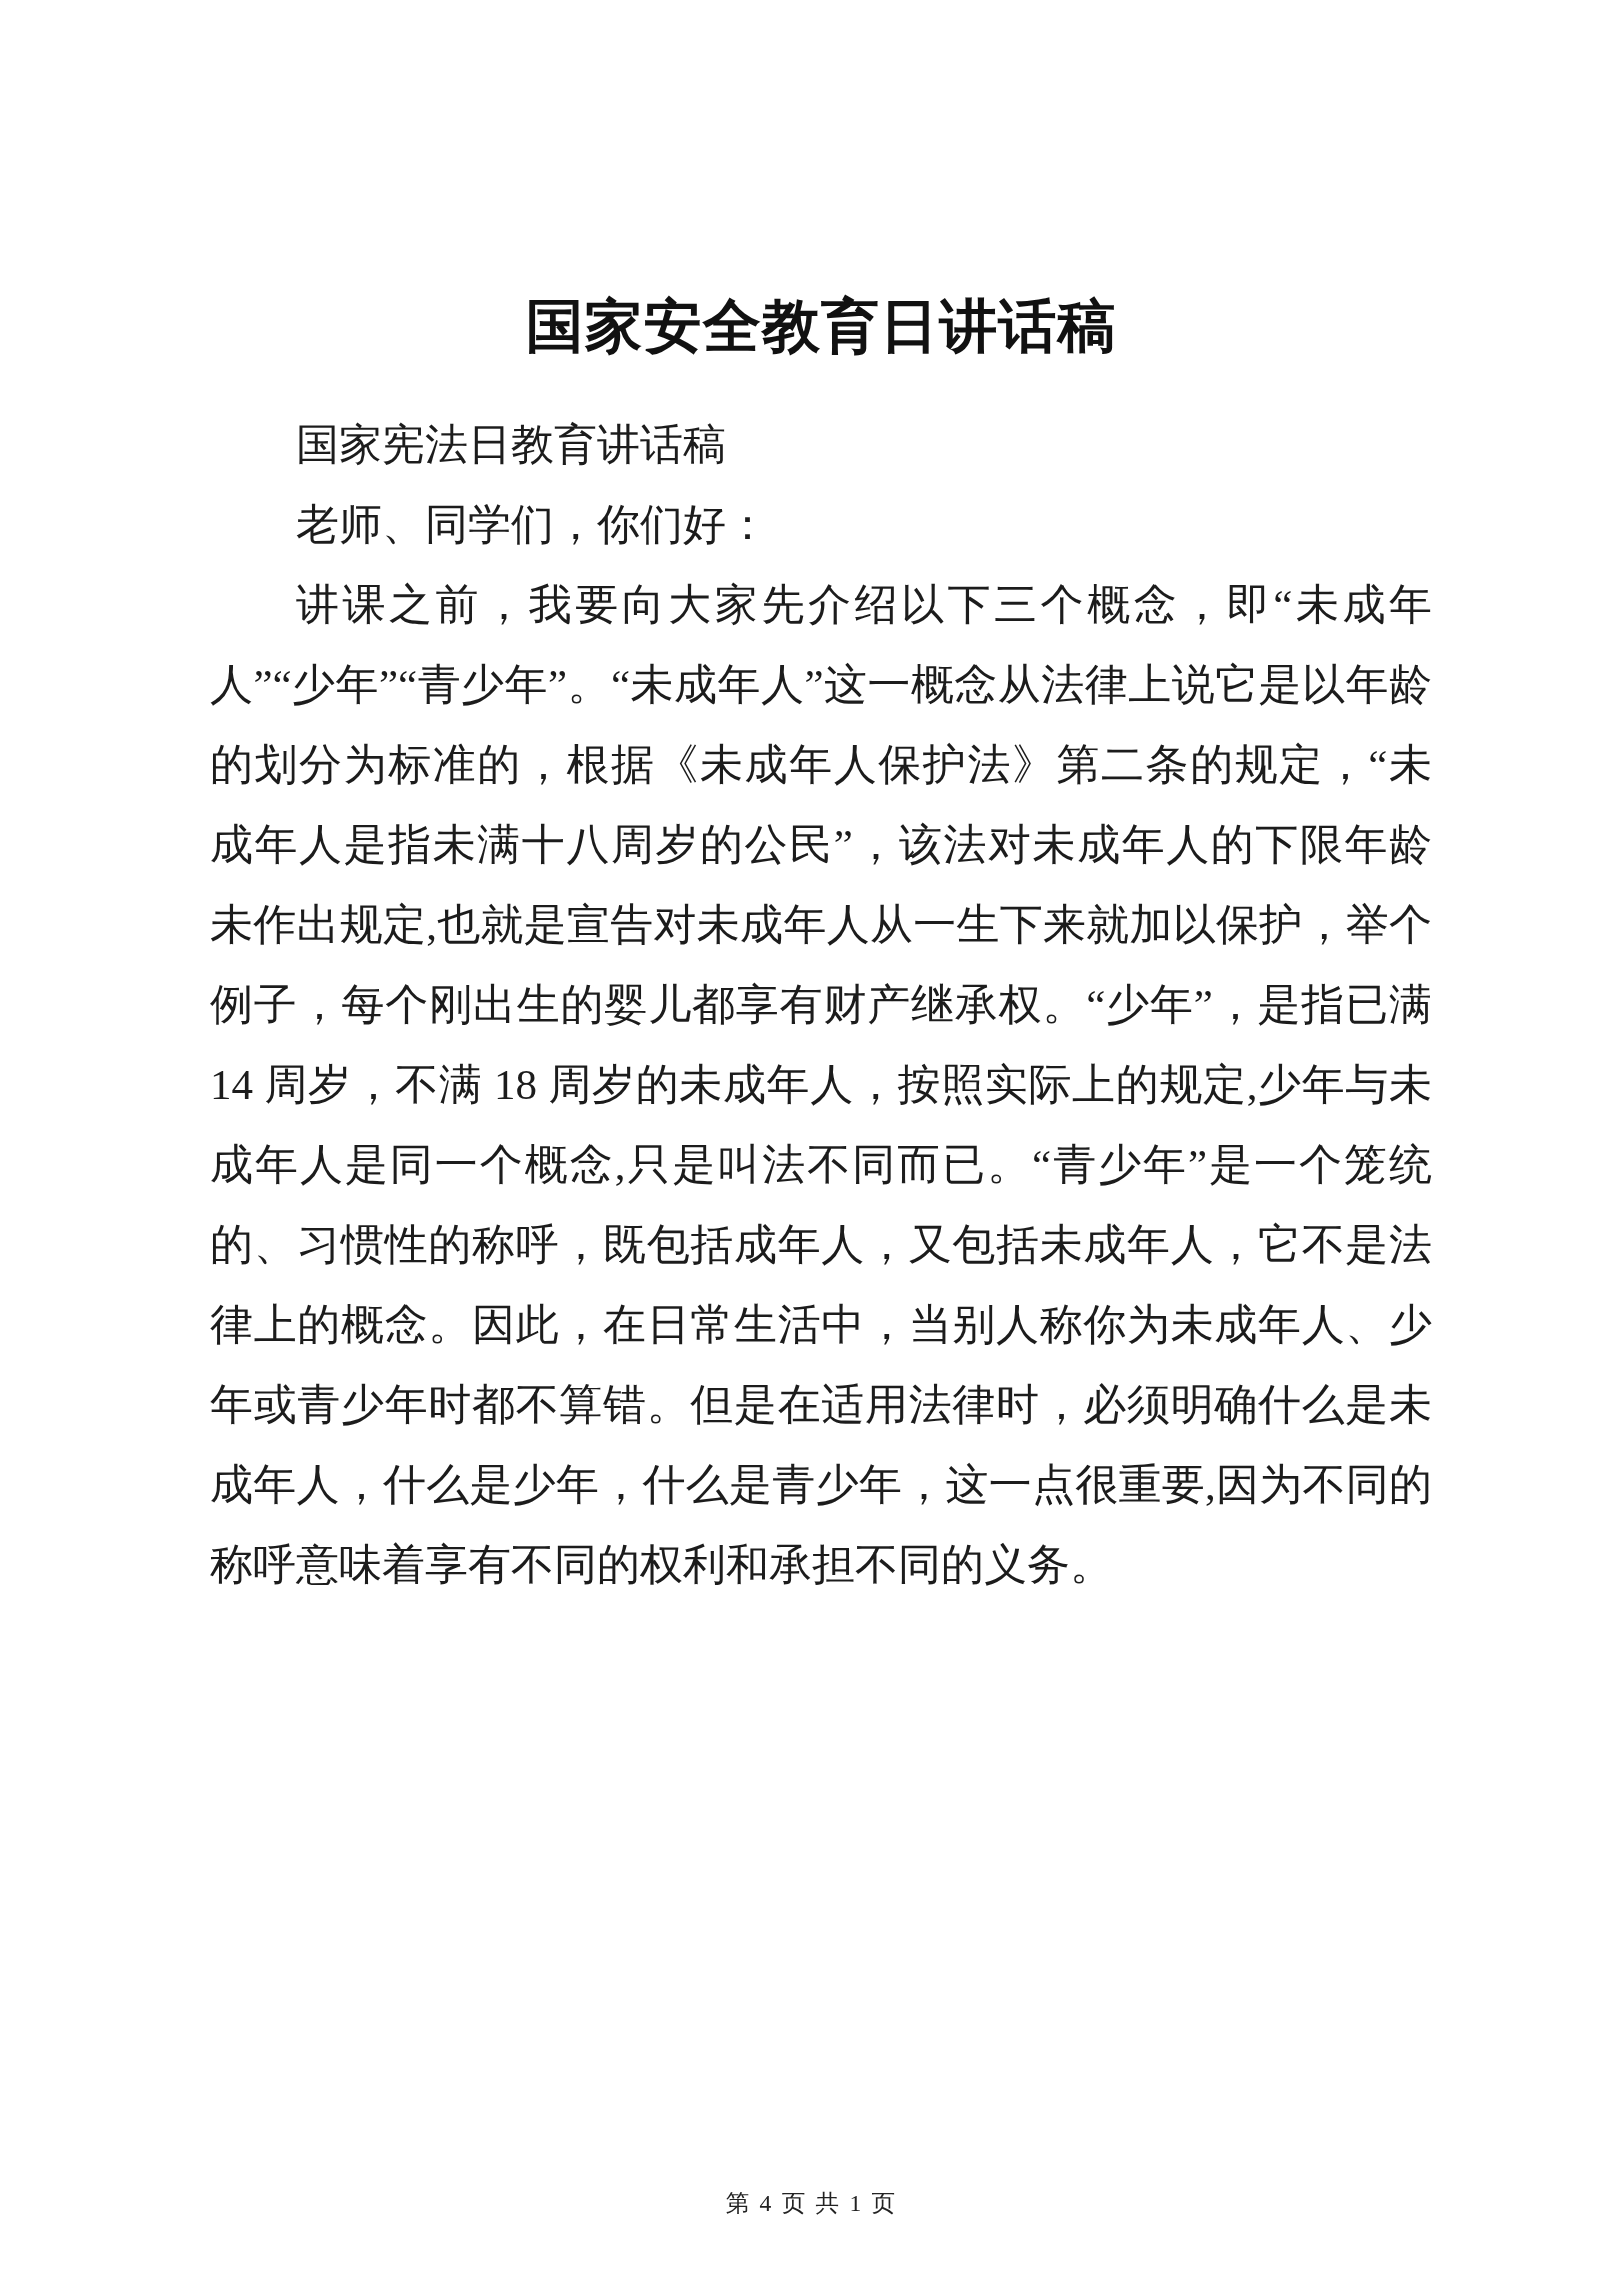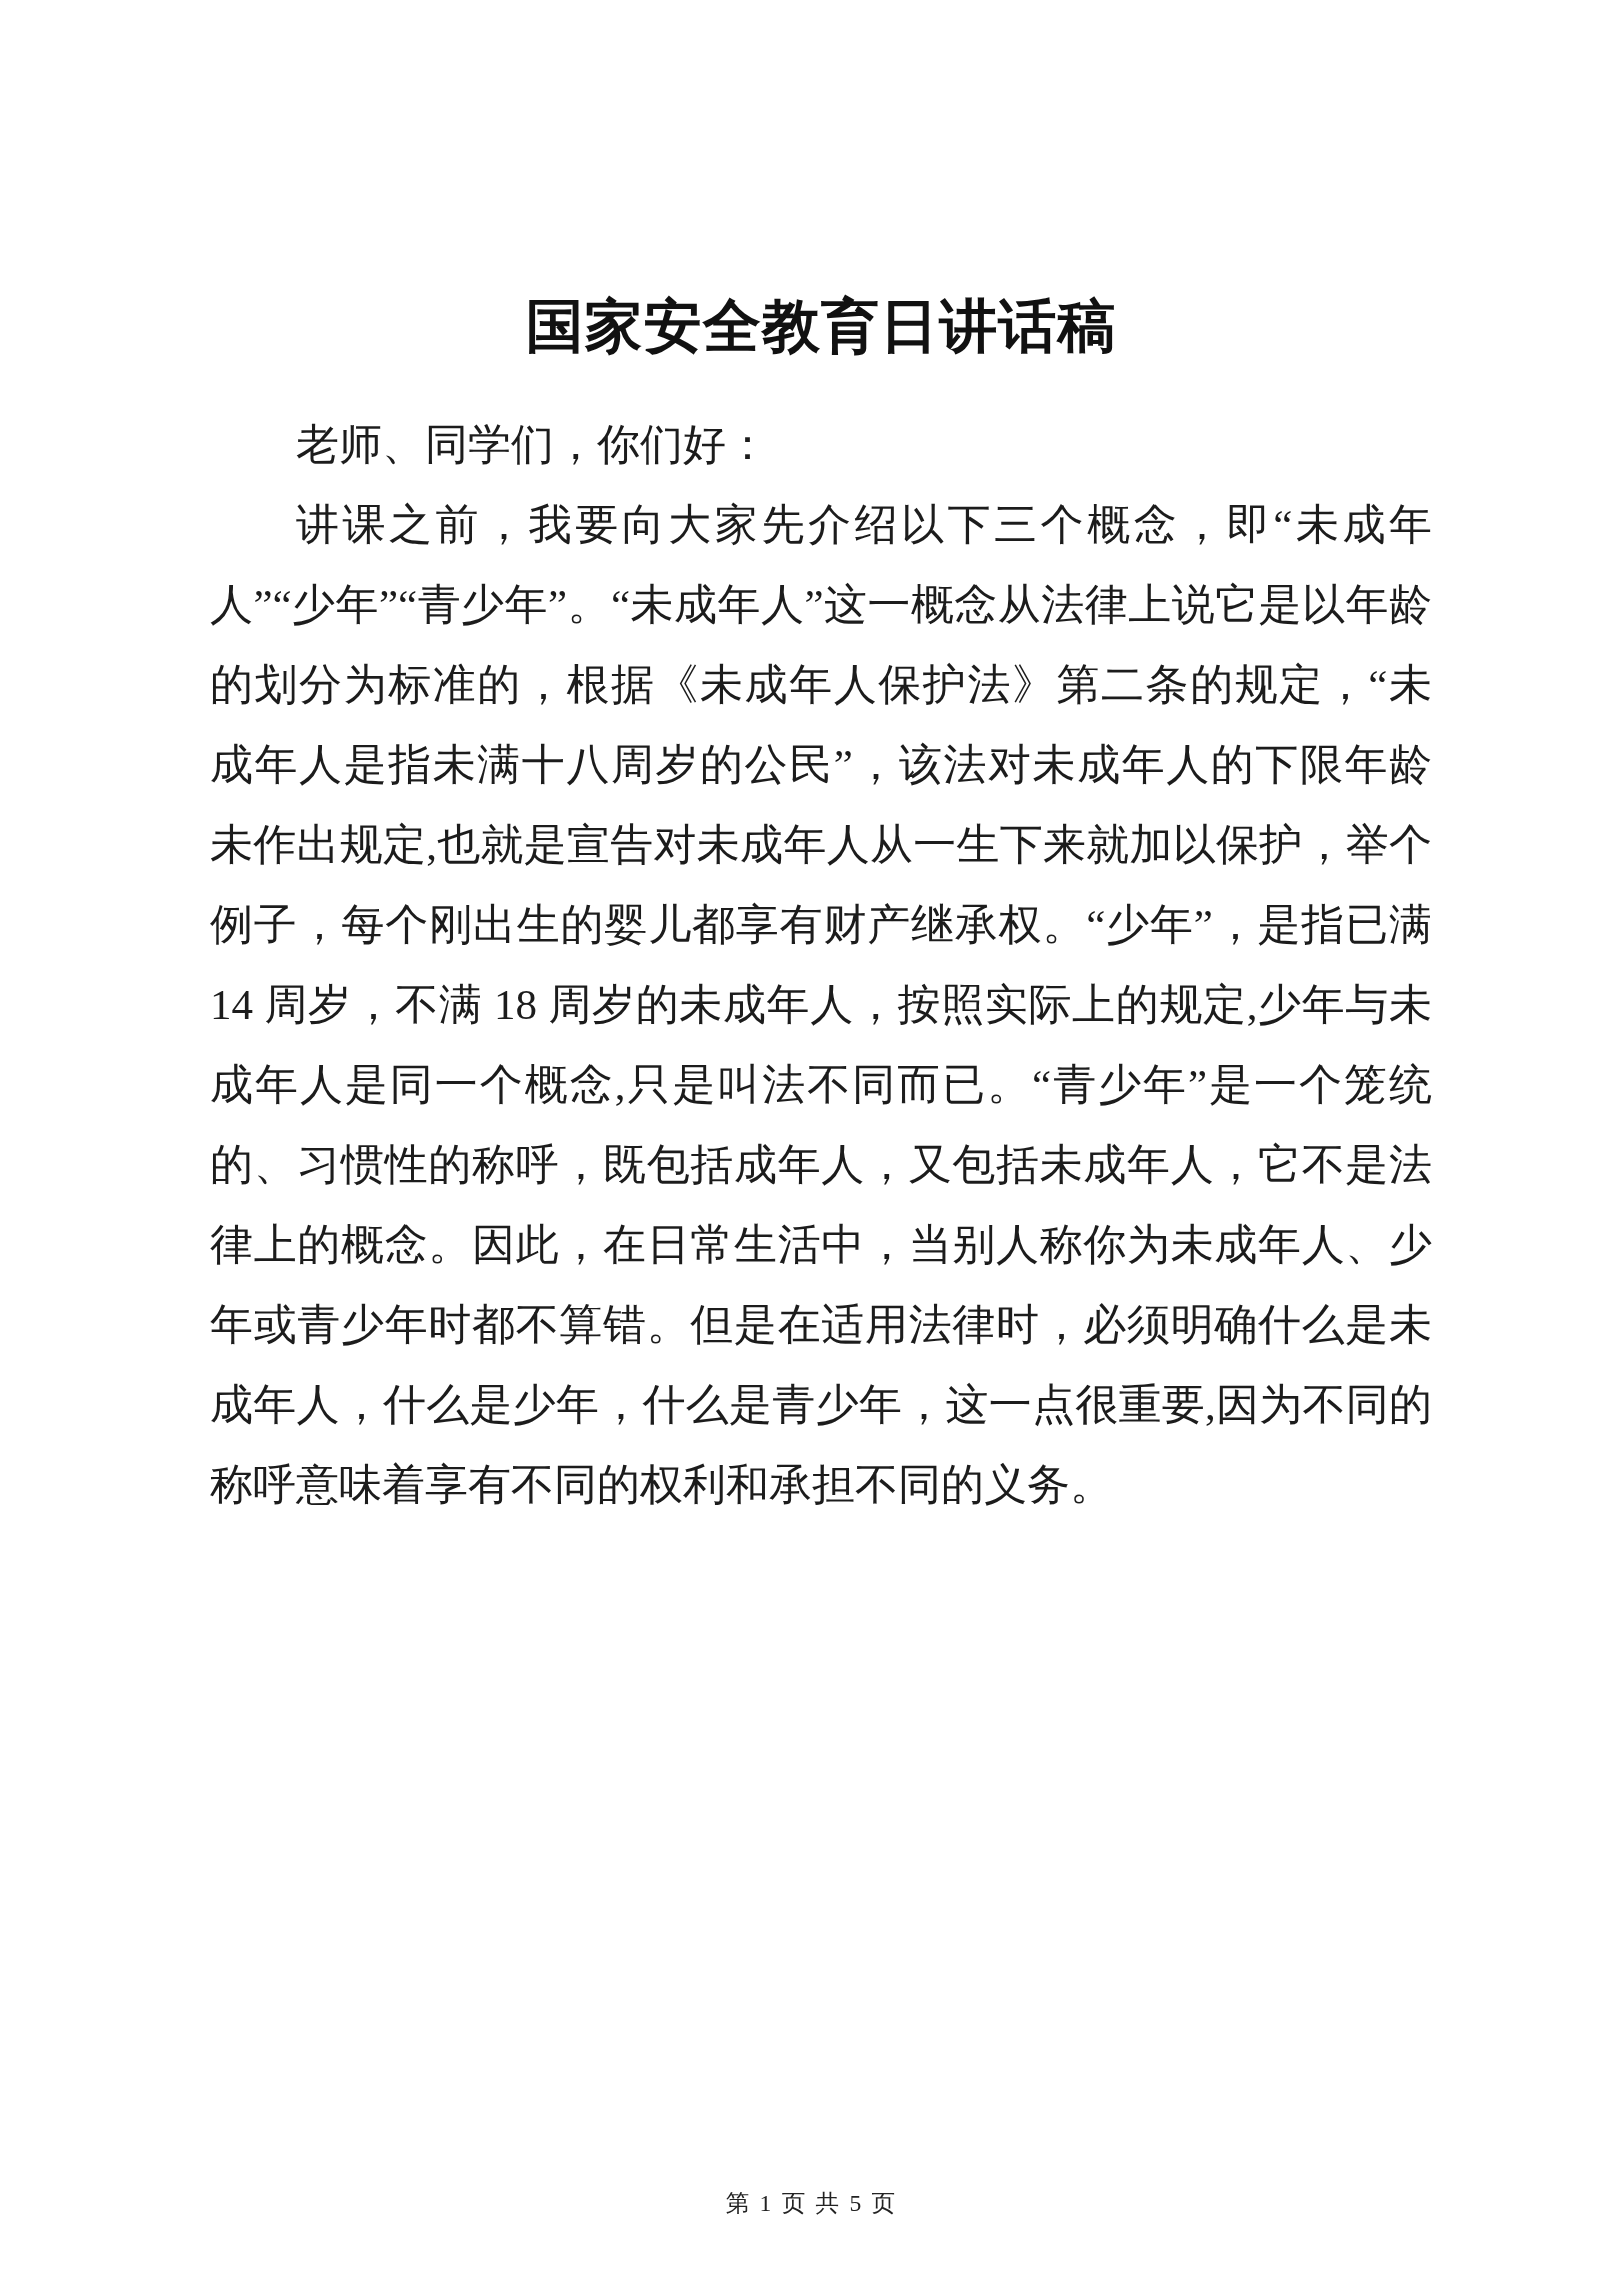--- a/index.html
+++ b/index.html
@@ -49,23 +49,24 @@
     letter-spacing: 2.2px;
   }
 </style>
 </head>
 <body>
 
 <div class="page">
 
   <h1 class="doc-title">国家安全教育日讲话稿</h1>
 
+  <p class="doc-paragraph">国家宪法日教育讲话稿</p>
 
   <p class="doc-paragraph">老师、同学们，你们好：</p>
 
 
   <p class="doc-paragraph">讲课之前，我要向大家先介绍以下三个概念，即“未成年人”“少年”“青少年”。“未成年人”这一概念从法律上说它是以年龄的划分为标准的，根据《未成年人保护法》第二条的规定，“未成年人是指未满十八周岁的公民”，该法对未成年人的下限年龄未作出规定,也就是宣告对未成年人从一生下来就加以保护，举个例子，每个刚出生的婴儿都享有财产继承权。“少年”，是指已满 14 周岁，不满 18 周岁的未成年人，按照实际上的规定,少年与未成年人是同一个概念,只是叫法不同而已。“青少年”是一个笼统的、习惯性的称呼，既包括成年人，又包括未成年人，它不是法律上的概念。因此，在日常生活中，当别人称你为未成年人、少年或青少年时都不算错。但是在适用法律时，必须明确什么是未成年人，什么是少年，什么是青少年，这一点很重要,因为不同的称呼意味着享有不同的权利和承担不同的义务。</p>
 
 
-  <div class="doc-footer">第 1 页 共 5 页</div>
+  <div class="doc-footer">第 4 页 共 1 页</div>
 
 </div>
 
 
 </body></html>

